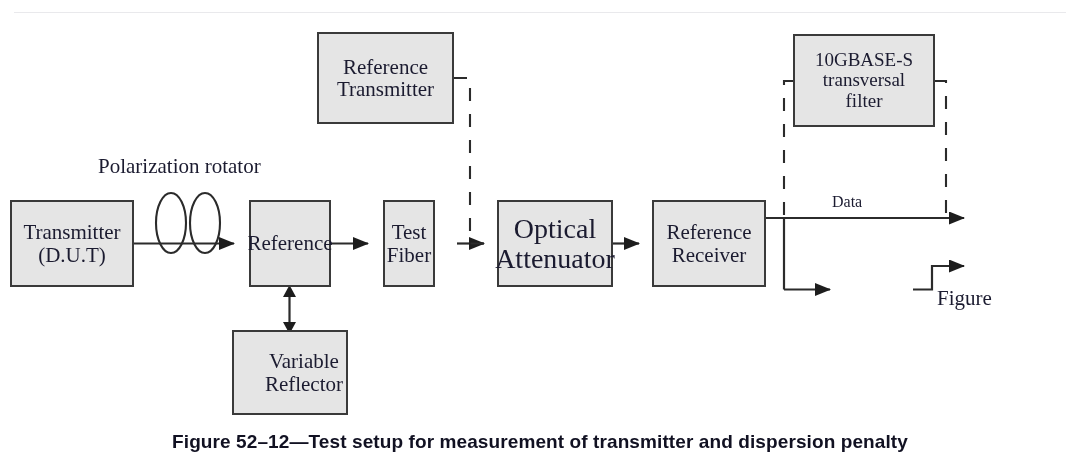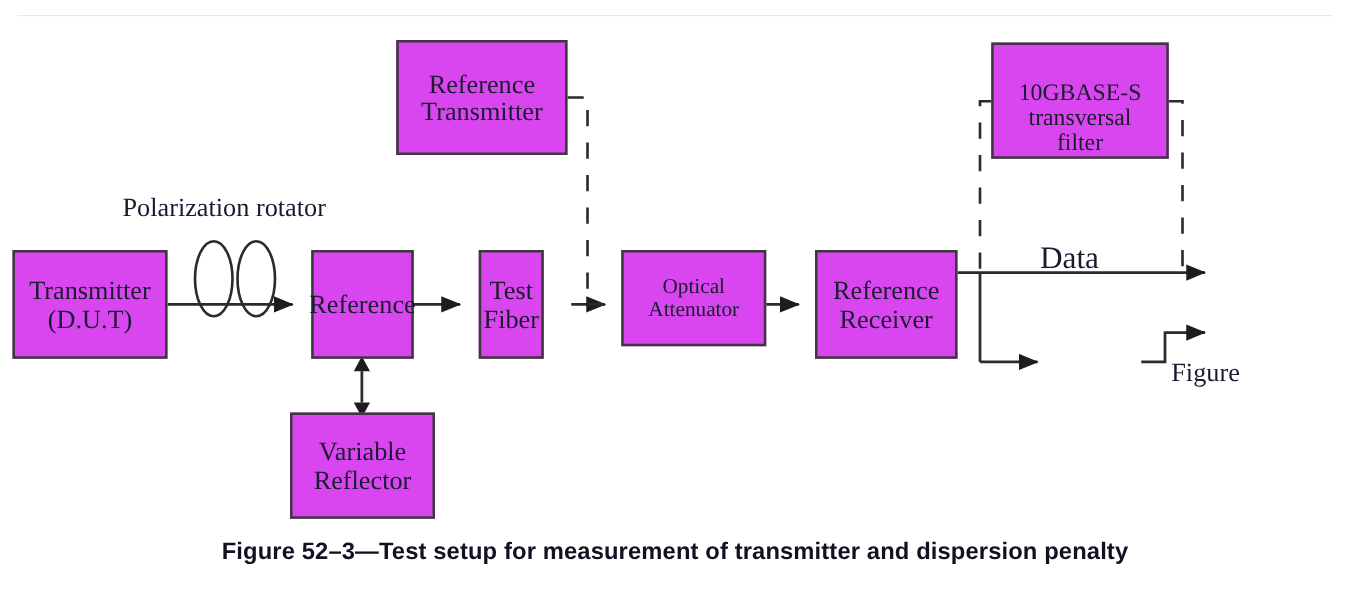--- a/index.html
+++ b/index.html
@@ -24,21 +24,21 @@
     left: 0;
     top: 0;
     width: 1080px;
     height: 472px;
     pointer-events: none;
   }
   .node {
     position: absolute;
     box-sizing: border-box;
     border: 2px solid #3a3a3a;
-    background: #d946ef;
+    background: #e5e5e5;
     display: flex;
     align-items: center;
     justify-content: center;
     text-align: center;
     line-height: 1.06;
     font-family: "Liberation Serif", "DejaVu Serif", serif;
     color: #1b1b30;
     z-index: 3;
   }
   .node .nlabel {
@@ -145,55 +145,55 @@
 
   <div class="node" style="left:10px; top:200px; width:124px; height:87px; font-size:21px;">
     <span class="nlabel">Transmitter
 (D.U.T)</span>
   </div>
 
   <div class="node" style="left:249px; top:200px; width:82px; height:87px; font-size:21px;">
     <span class="nlabel">Reference</span>
   </div>
 
-  <div class="node" style="left:232px; top:330px; width:116px; height:85px; font-size:21px;">
+  <div class="node" style="left:232px; top:330px; width:116px; height:85px; font-size:21px;justify-content:flex-end;">
     <span class="nlabel">Variable
 Reflector</span>
   </div>
 
   <div class="node" style="left:383px; top:200px; width:52px; height:87px; font-size:21px;">
     <span class="nlabel">Test
 Fiber</span>
   </div>
 
-  <div class="node" style="left:497px; top:200px; width:116px; height:77px; font-size:17px;">
+  <div class="node" style="left:497px; top:200px; width:116px; height:87px; font-size:28px;">
     <span class="nlabel">Optical
 Attenuator</span>
   </div>
 
   <div class="node" style="left:652px; top:200px; width:114px; height:87px; font-size:21px;">
     <span class="nlabel">Reference
 Receiver</span>
   </div>
 
   <div class="node" style="left:317px; top:32px; width:137px; height:92px; font-size:21px;">
     <span class="nlabel">Reference
 Transmitter</span>
   </div>
 
-  <div class="node" style="left:793px; top:34px; width:142px; height:93px; font-size:19px;align-items:flex-end;">
+  <div class="node" style="left:793px; top:34px; width:142px; height:93px; font-size:19px;">
     <span class="nlabel">10GBASE-S
 transversal
 filter</span>
   </div>
 
 
 
   <div class="freelabel" style="left:98px; top:155px; font-size:21px;">Polarization rotator</div>
 
 
-  <div class="freelabel" style="left:832px; top:194px; font-size:25px;">Data</div>
+  <div class="freelabel" style="left:832px; top:194px; font-size:16px;">Data</div>
 
   <div class="freelabel" style="left:937px; top:287px; font-size:21px;">Figure</div>
 
-  <div class="caption" style="top:431px; font-size:19px;">Figure 52–3—Test setup for measurement of transmitter and dispersion penalty</div>
+  <div class="caption" style="top:431px; font-size:19px;">Figure 52–12—Test setup for measurement of transmitter and dispersion penalty</div>
 
 </div>
 
 </body></html>

